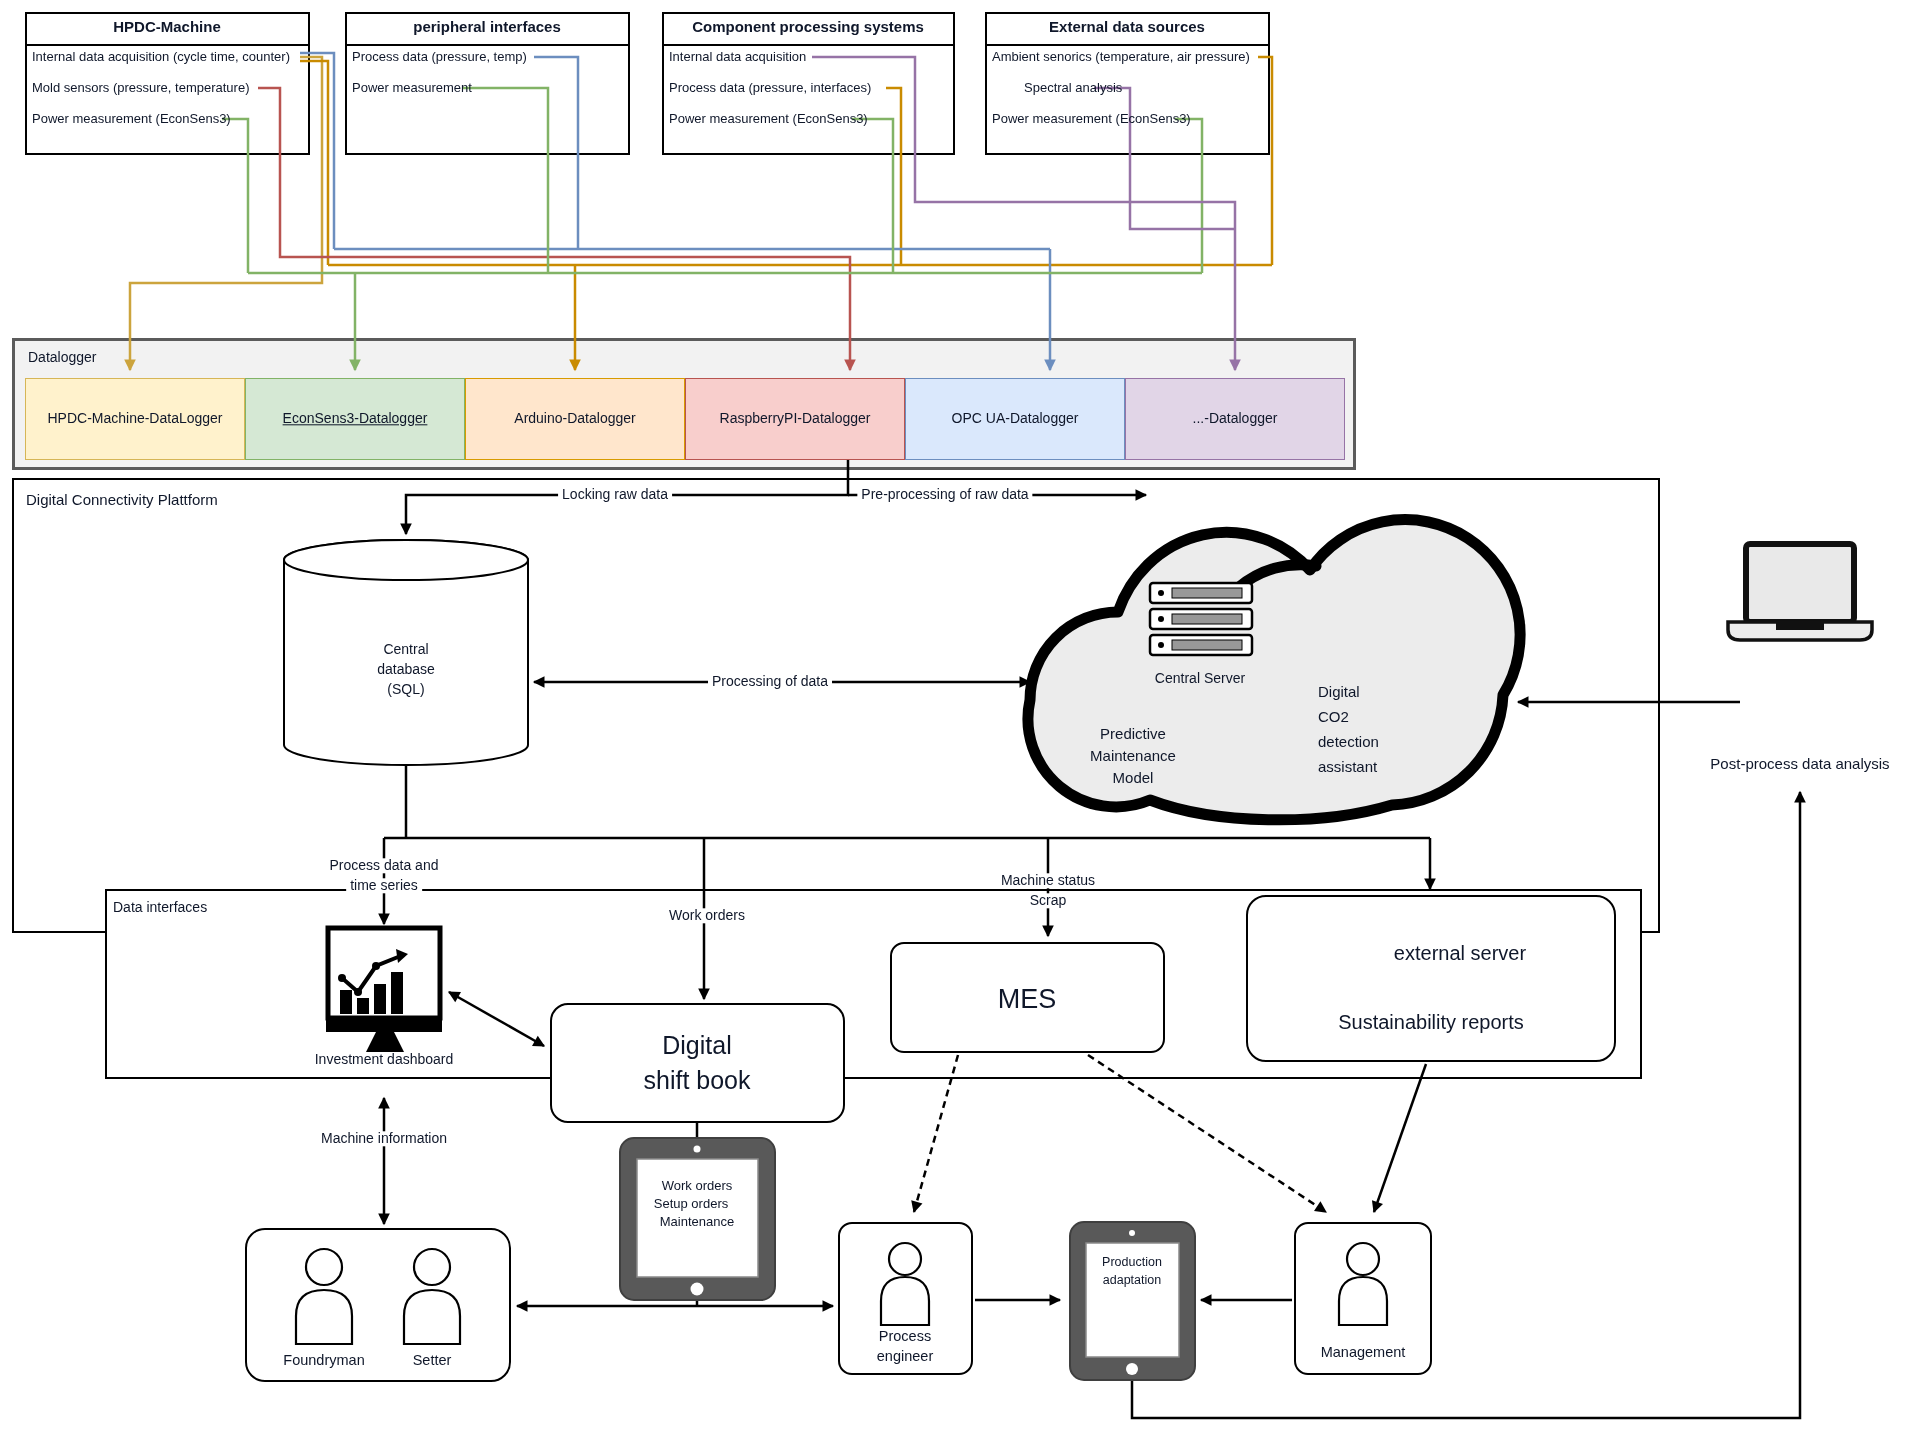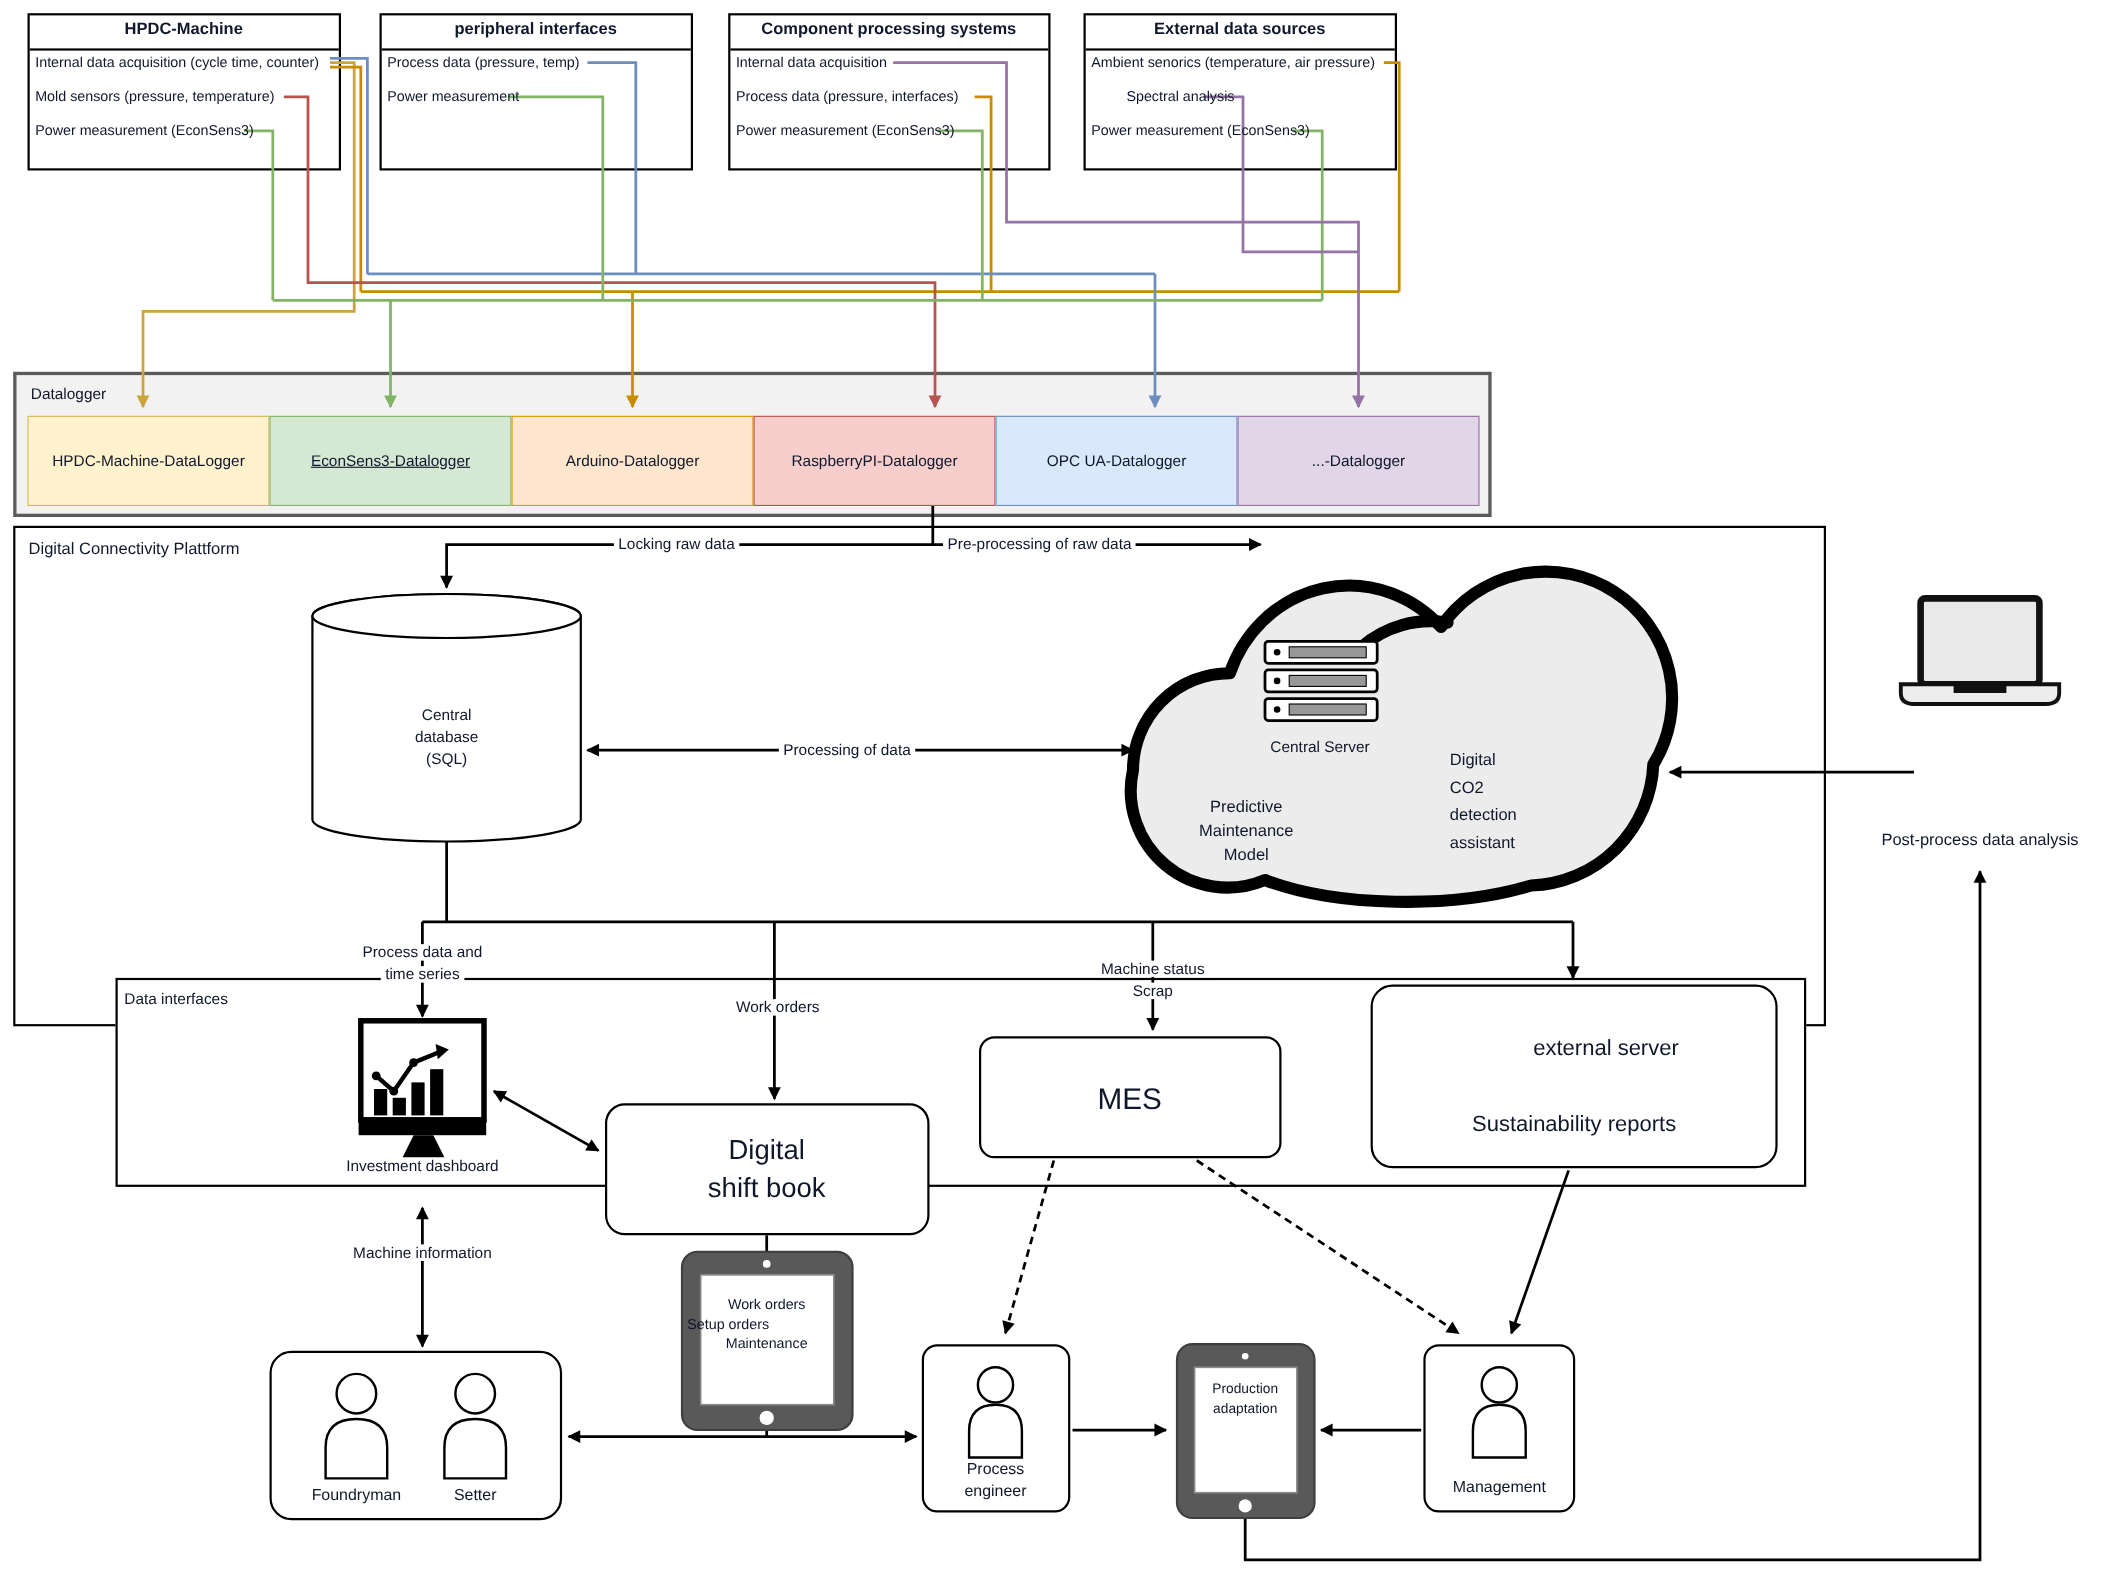--- a/index.html
+++ b/index.html
@@ -281,21 +281,21 @@
   <div class="lbl bg" style="left:1048px;top:901px;">Scrap</div>
   <div class="lbl" style="left:384px;top:1060px;">Investment dashboard</div>
   <div class="lbl big" style="left:697px;top:1046px;">Digital</div>
   <div class="lbl big" style="left:697px;top:1081px;">shift book</div>
   <div class="lbl mes" style="left:1027px;top:1000px;">MES</div>
   <div class="lbl ext" style="left:1431px;top:953px;margin-left:29px;">external server</div>
   <div class="lbl ext" style="left:1431px;top:1022px;">Sustainability reports</div>
 
   <div class="lbl bg" style="left:384px;top:1139px;">Machine information</div>
   <div class="lbl tab1" style="left:697px;top:1186px;">Work orders</div>
-  <div class="lbl tab1" style="left:662px;top:1204px;">Setup orders</div>
+  <div class="lbl tab1" style="left:691px;top:1204px;">Setup orders</div>
   <div class="lbl tab1" style="left:697px;top:1222px;">Maintenance</div>
   <div class="lbl tab2" style="left:1132px;top:1263px;">Production</div>
   <div class="lbl tab2" style="left:1132px;top:1281px;">adaptation</div>
   <div class="lbl" style="left:324px;top:1361px;font-size:14.5px;">Foundryman</div>
   <div class="lbl" style="left:432px;top:1361px;font-size:14.5px;">Setter</div>
   <div class="lbl" style="left:905px;top:1337px;font-size:14.5px;">Process</div>
   <div class="lbl" style="left:905px;top:1357px;font-size:14.5px;">engineer</div>
   <div class="lbl" style="left:1363px;top:1353px;font-size:14.5px;">Management</div>
 
 </div>

